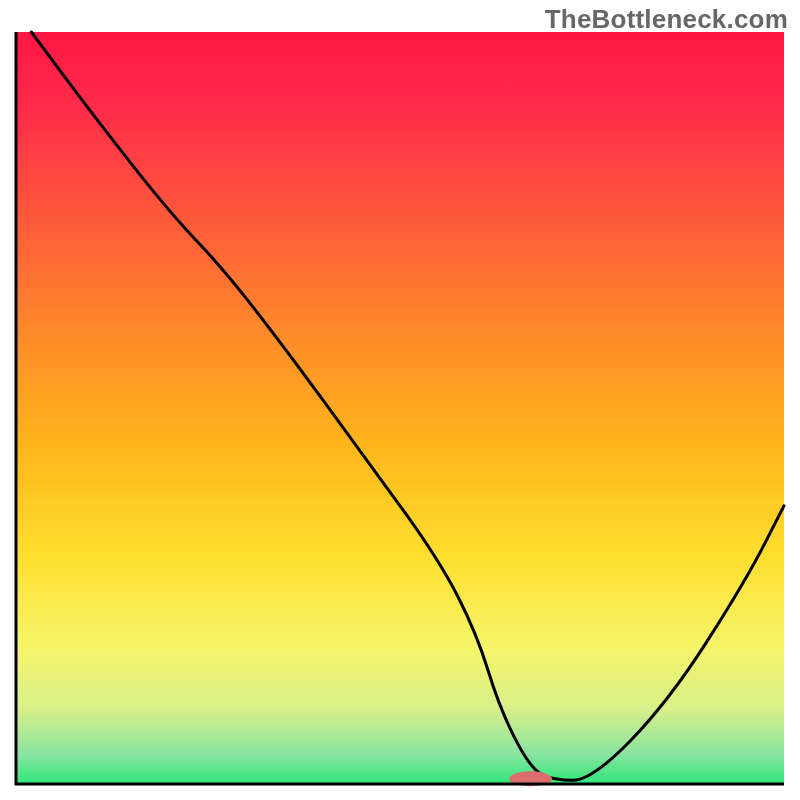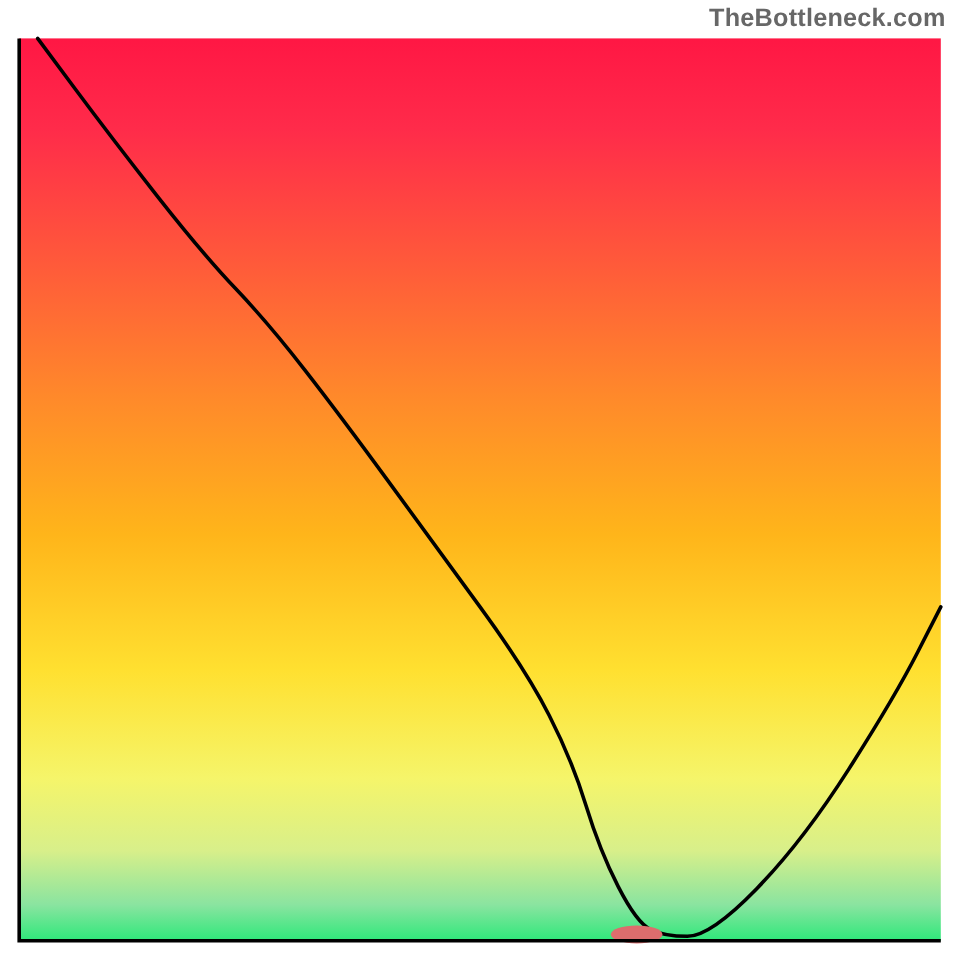--- a/index.html
+++ b/index.html
@@ -12,21 +12,21 @@
   }
   .container {
     position: relative;
     width: 800px;
     height: 800px;
   }
   .watermark {
     position: absolute;
     top: 4px;
     right: 12px;
-    font-size: 21px;
+    font-size: 26px;
     font-weight: bold;
     color: #676767;
     letter-spacing: 0.2px;
   }
   svg.chart {
     position: absolute;
     left: 0;
     top: 0;
   }
 </style>

